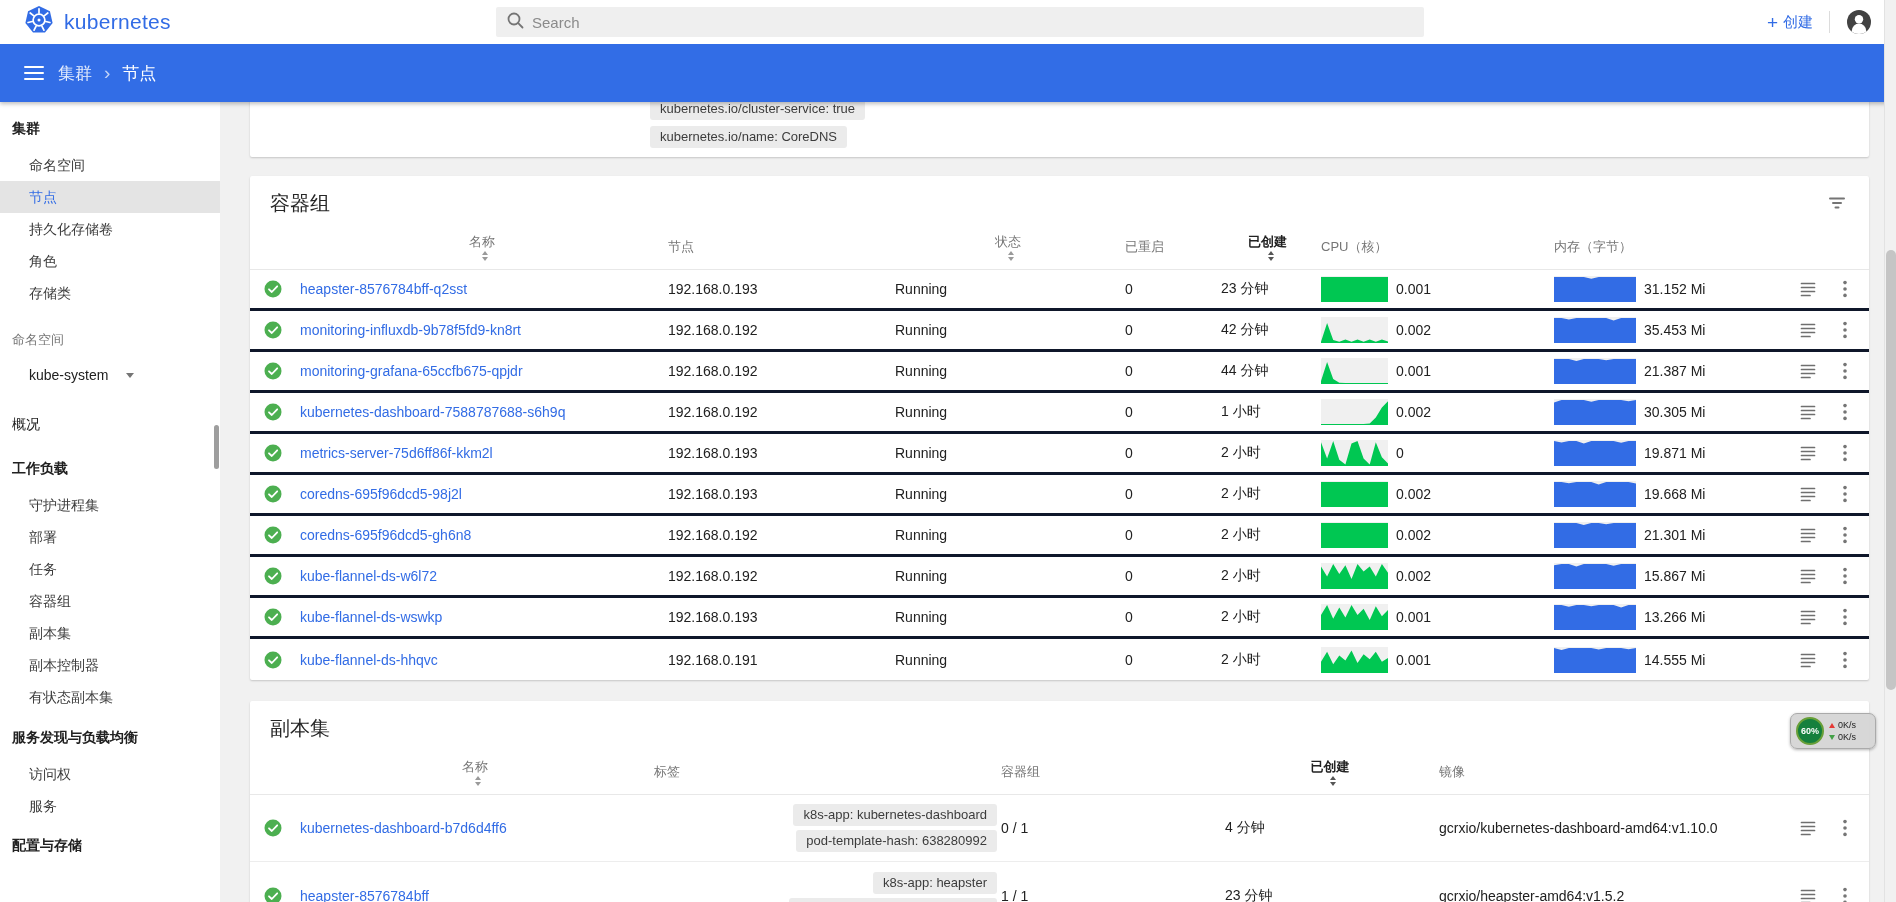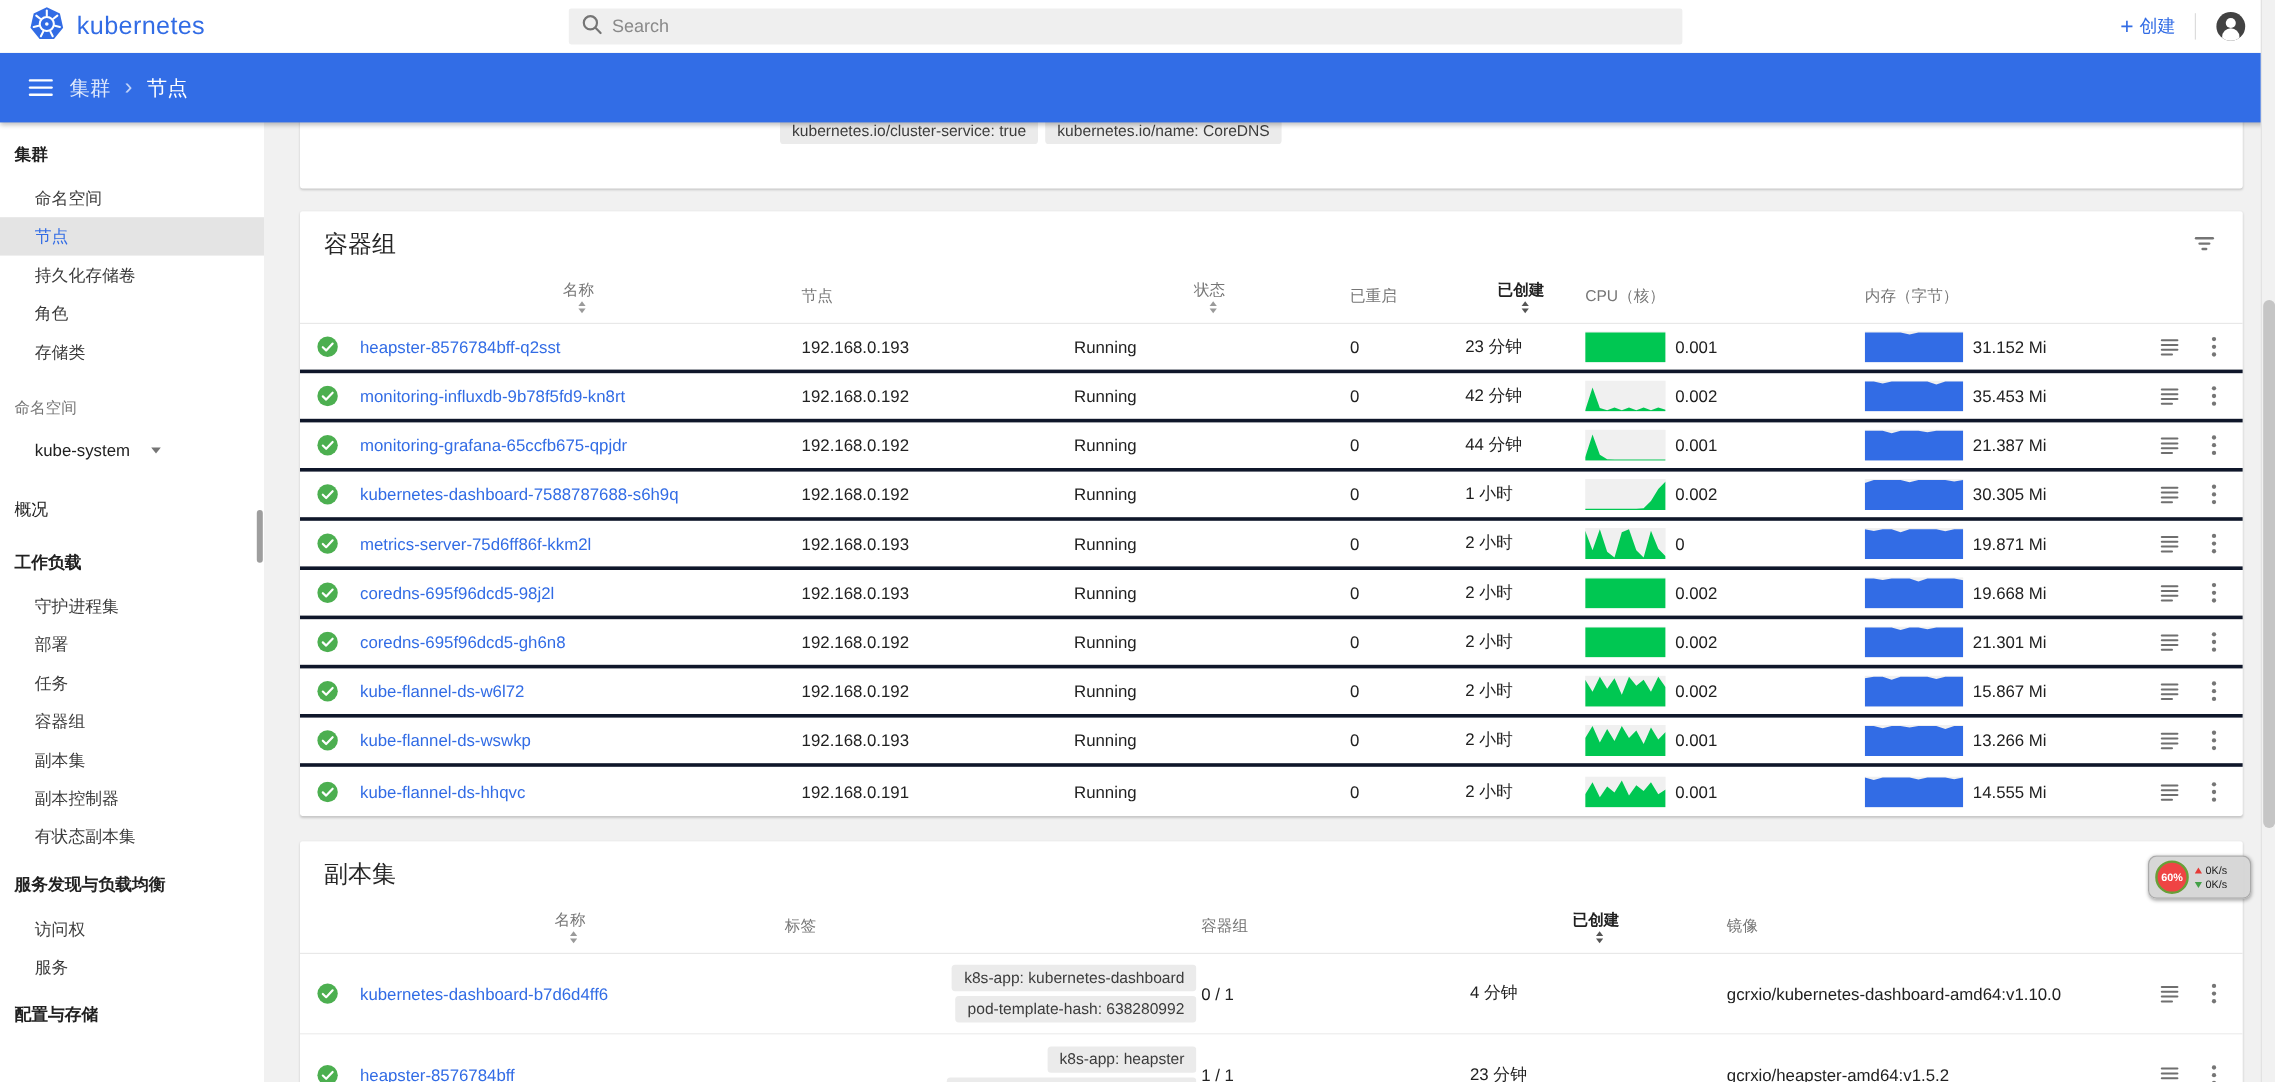--- a/index.html
+++ b/index.html
@@ -5,21 +5,21 @@
   * { box-sizing: border-box; margin: 0; padding: 0; }
   html,body { width:1896px; height:902px; overflow:hidden; }
   body { font-family:"Liberation Sans","DejaVu Sans",sans-serif; color:#212121; background:#f1f1f1; }
 
   .viewport { position:relative; width:1896px; height:902px; overflow:hidden; background:#f1f1f1; }
 
   
   .topbar { position:absolute; left:0; top:0; width:100%; height:44px; background:#fff; z-index:20; }
   .brand { position:absolute; left:24px; top:0; height:44px; display:flex; align-items:center; gap:10px; }
   .brand-text { font-size:21px; font-weight:500; color:#326ce5; letter-spacing:.3px; }
-  .searchbox { position:absolute; left:474px; top:7px; width:928px; height:30px; background:#efefef; border-radius:2px; display:flex; align-items:center; padding:0 10px; }
+  .searchbox { position:absolute; left:496px; top:7px; width:928px; height:30px; background:#efefef; border-radius:2px; display:flex; align-items:center; padding:0 10px; }
   .searchbox input { flex:1; border:none; outline:none; background:transparent; font-size:15px; color:#616161; font-family:inherit; margin-left:8px; }
   .searchbox input::placeholder { color:#8a8a8a; }
   .topbar-right { position:absolute; right:24px; top:0; height:44px; display:flex; align-items:center; gap:16px; }
   .create-link { color:#326ce5; font-size:15px; display:flex; align-items:center; gap:5px; cursor:pointer; }
   .create-plus { font-size:19px; line-height:1; }
   .top-divider { width:1px; height:22px; background:#dcdcdc; }
 
   
   .navbar { position:absolute; left:0; top:44px; width:100%; height:58px; background:#326de6; z-index:15; display:flex; align-items:center; padding-left:24px; box-shadow:0 2px 4px rgba(0,0,0,.25); }
   .hamburger { width:20px; display:flex; flex-direction:column; gap:4px; cursor:pointer; }
@@ -44,21 +44,21 @@
   .side-root { margin-top:21px; height:28px; line-height:28px; padding-left:12px; font-size:14px; color:#212121; cursor:pointer; }
   .side-title.mt20 { margin-top:20px; }
   .side-title.mt14 { margin-top:14px; }
   .side-title.mt13 { margin-top:13px; }
   .side-scroll-thumb { position:absolute; right:1px; top:323px; width:5px; height:44px; background:#9e9e9e; border-radius:3px; }
 
   
   .content { position:absolute; left:220px; right:12px; top:0; bottom:0; padding-left:30px; }
   .card { width:1619px; background:#fff; border-radius:2px; box-shadow:0 1px 2px rgba(0,0,0,.18); }
 
-  .labels-card { margin-top:-8px; height:63px; padding:4px 0 0 400px; display:flex; flex-direction:row; gap:6px; align-items:flex-start;text-align:center; }
+  .labels-card { margin-top:-8px; height:63px; padding:4px 0 0 400px; display:flex; flex-direction:column; gap:6px; align-items:flex-start;text-align:center; }
   .chip { display:inline-block; background:#ebebeb; color:#3c3c3c; font-size:13px; line-height:16px; padding:3px 10px; border-radius:3px; white-space:nowrap; width:fit-content; }
 
   .pods-card { margin-top:19px; height:504px; overflow:hidden; }
   .rs-card   { margin-top:21px; height:228px; overflow:hidden; }
 
   .card-head { height:48px; display:flex; align-items:center; justify-content:space-between; padding:6px 22px 0 20px; }
   .card-head h2 { font-size:20px; font-weight:400; color:#262626; }
 
   .thead { height:46px; align-items:center; color:#767676; font-size:13px; border-bottom:1px solid #e8e8e8; }
   .pods-grid { display:grid; grid-template-columns:44px 370px 227px 230px 96px 97px 236px 240px 1fr; }
@@ -86,21 +86,21 @@
   .check-cell { display:flex; align-items:center; }
   .cpu-cell, .mem-cell { display:flex; align-items:center; gap:8px; }
   .spark { display:inline-block; background:#f0f0f0; line-height:0; }
   .spark svg { display:block; }
   .actions { display:flex; align-items:center; gap:26px; padding-left:10px !important; }
   .icon-btn { cursor:pointer; line-height:0; }
   .chips-cell { display:flex; flex-direction:column; justify-content:center; gap:4px; height:100%;align-items:flex-end; }
 
   
   .monitor { position:absolute; left:1790px; top:713px; width:86px; height:36px; background:rgba(213,213,213,.95); border:1px solid #aaa; border-radius:7px; z-index:40; display:flex; align-items:center; padding:0 5px; gap:5px; box-shadow:0 1px 3px rgba(0,0,0,.3); }
-  .gauge { width:28px; height:28px; border-radius:50%; background:#ef4444; border:2px solid #689f38; color:#fff; font-size:9px; font-weight:bold; display:flex; align-items:center; justify-content:center; }
+  .gauge { width:28px; height:28px; border-radius:50%; background:#15803d; border:2px solid #689f38; color:#fff; font-size:9px; font-weight:bold; display:flex; align-items:center; justify-content:center; }
   .net-rates { display:flex; flex-direction:column; justify-content:center; gap:1px; }
   .net-row { display:flex; align-items:center; gap:3px; font-size:9px; line-height:11px; color:#222; }
   .arrow-up { width:0;height:0;border-left:3px solid transparent;border-right:3px solid transparent;border-bottom:5px solid #e53935; }
   .arrow-down { width:0;height:0;border-left:3px solid transparent;border-right:3px solid transparent;border-top:5px solid #43a047; }
 
   
   .page-scrollbar { position:absolute; right:0; top:0; width:12px; height:100%; background:#f1f1f1; border-left:1px solid #e2e2e2; z-index:50; }
   .page-scrollbar .thumb { position:absolute; left:1px; width:10px; top:250px; height:440px; background:#c5c5c5; border-radius:5px; }
 </style>
 </head>

